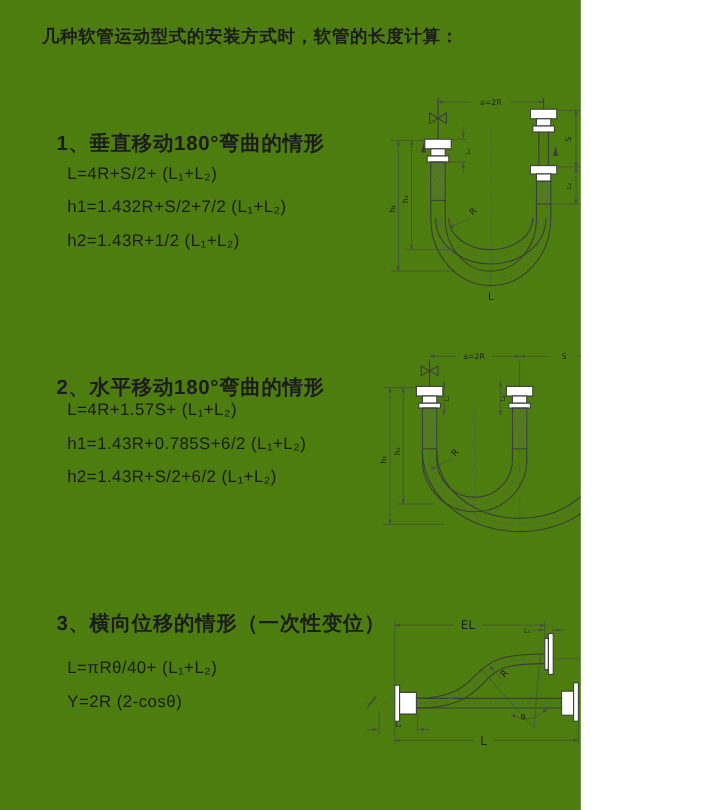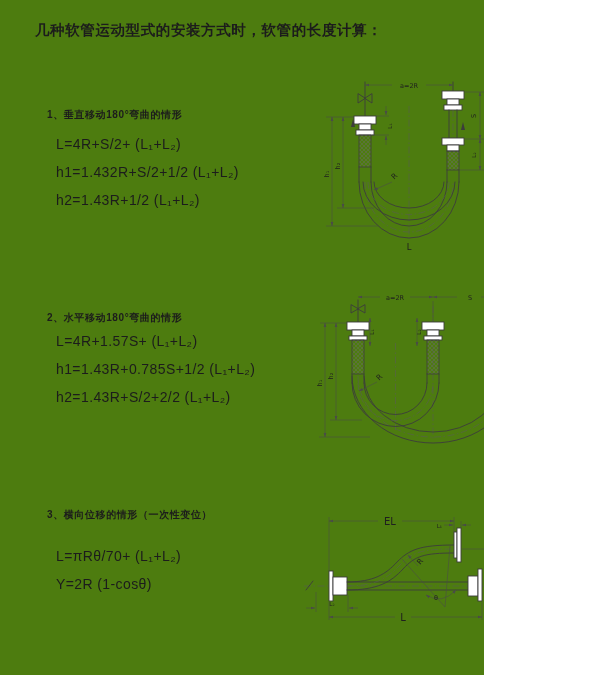--- a/index.html
+++ b/index.html
@@ -1,49 +1,49 @@
 <!DOCTYPE html>
 <html><head>
 <meta charset="utf-8">
 <style>
   html,body{margin:0;padding:0;background:#fff;}
   .page{position:relative;width:484px;height:675px;background:#4d7c0f;overflow:hidden;
         font-family:"Liberation Sans","DejaVu Sans",sans-serif;color:#1c1c1c;}
   .title{position:absolute;left:35px;top:21px;font-size:14.5px;font-weight:bold;letter-spacing:.6px;}
-  .heading{position:absolute;left:47px;font-size:10px;font-weight:bold;letter-spacing:.6px;}
+  .heading{position:absolute;left:47px;font-size:17px;font-weight:bold;letter-spacing:.6px;}
   .formula{position:absolute;left:56px;font-size:14px;letter-spacing:.4px;}
   svg{position:absolute;overflow:visible;}
   svg .dw{stroke:#3c3c3c;stroke-width:.9;fill:none;stroke-linecap:round;}
   svg .fw{stroke:#3c3c3c;stroke-width:.9;fill:#ffffff;}
   svg .dm{stroke:#4a4a4a;stroke-width:.55;fill:none;}
   svg .cl{stroke:#5a5a5a;stroke-width:.55;fill:none;stroke-dasharray:7 2.5 1.5 2.5;}
   svg .sa{fill:#3c3c3c;stroke:none;}
   svg text{fill:#1f1f1f;font-family:"DejaVu Sans","Liberation Sans",sans-serif;}
   .t5{font-size:5.5px;} .t6{font-size:6.5px;} .t7{font-size:7.5px;} .t8{font-size:8.5px;} .t9{font-size:10px;}
 </style>
 </head>
 <body>
 
 <div class="page">
 
   <div class="title">几种软管运动型式的安装方式时，软管的长度计算：</div>
 
   <div class="heading" style="top:108px">1、垂直移动180°弯曲的情形</div>
   <div class="formula" style="top:136px">L=4R+S/2+ (L₁+L₂)</div>
-  <div class="formula" style="top:164px">h1=1.432R+S/2+1/2 (L₁+L₂)</div>
+  <div class="formula" style="top:164px">h1=1.432R+S/2+7/2 (L₁+L₂)</div>
   <div class="formula" style="top:192px">h2=1.43R+1/2 (L₁+L₂)</div>
 
   <div class="heading" style="top:311px">2、水平移动180°弯曲的情形</div>
   <div class="formula" style="top:333px">L=4R+1.57S+ (L₁+L₂)</div>
-  <div class="formula" style="top:361px">h1=1.43R+0.785S+1/2 (L₁+L₂)</div>
-  <div class="formula" style="top:389px">h2=1.43R+S/2+2/2 (L₁+L₂)</div>
+  <div class="formula" style="top:361px">h1=1.43R+0.785S+6/2 (L₁+L₂)</div>
+  <div class="formula" style="top:389px">h2=1.43R+S/2+6/2 (L₁+L₂)</div>
 
   <div class="heading" style="top:508px">3、横向位移的情形（一次性变位）</div>
-  <div class="formula" style="top:548px">L=πRθ/70+ (L₁+L₂)</div>
-  <div class="formula" style="top:576px">Y=2R (1-cosθ)</div>
+  <div class="formula" style="top:548px">L=πRθ/40+ (L₁+L₂)</div>
+  <div class="formula" style="top:576px">Y=2R (2-cosθ)</div>
 
   <svg style="left:308px;top:70px" width="285" height="185" viewBox="0 0 285 185">
     <defs>
       <marker id="ar1" viewBox="0 0 8 6" markerWidth="8" markerHeight="6" refX="7.5" refY="3" orient="auto-start-reverse">
         <path d="M0,0.5 L8,3 L0,5.5 Z" fill="#4a4a4a"></path>
       </marker>
       <pattern id="hp1" patternUnits="userSpaceOnUse" width="4" height="4">
         <path d="M0,4 L4,0 M0,0 L4,4" stroke="#6a6a6a" stroke-width="0.45"></path>
       </pattern>
     </defs>

